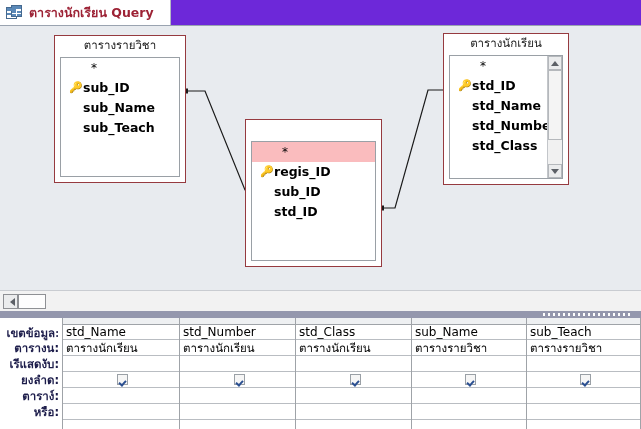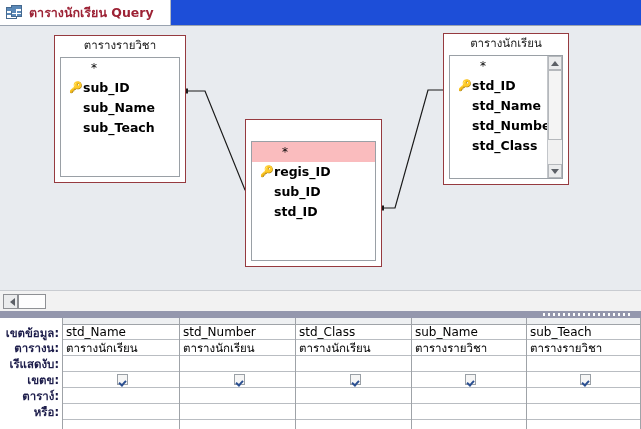--- a/index.html
+++ b/index.html
@@ -5,21 +5,21 @@
   html,body{margin:0;padding:0;}
   body{
     width:641px;height:429px;overflow:hidden;
     font-family:"DejaVu Sans","Liberation Sans",sans-serif;
     font-size:12px;color:#000;background:#ffffff;
   }
   .app{position:relative;width:641px;height:429px;}
 
   
   .tabbar{position:absolute;left:0;top:0;width:641px;height:26px;
-          background:#1d4ed8;border-bottom:1px solid #a9b0bb;}
+          background:#6d28d9;border-bottom:1px solid #a9b0bb;}
   .tabbar:after{content:"";position:absolute;left:0;bottom:0;width:641px;height:1px;background:#9aa3b0;}
   .tab{position:absolute;left:0;top:0;height:25px;padding:0 16px 0 6px;
        display:flex;align-items:center;gap:6px;
        background:#ffffff;border-right:1px solid #b5bbc4;
        box-sizing:border-box;z-index:3;}
   .tab-slant{position:absolute;left:137px;top:0;width:16px;height:25px;
              background:#ffffff;z-index:2;
              clip-path:polygon(0 0,62% 0,100% 100%,0 100%);
              border-right:0;}
   .tab-slant:after{content:"";position:absolute;left:0;top:0;width:100%;height:100%;
@@ -68,21 +68,21 @@
   .hsthumb{position:absolute;left:18px;top:3px;width:28px;height:15px;background:#fdfdfd;border:1px solid #8e9094;box-sizing:border-box;}
   .splitter{position:absolute;left:0;top:311px;width:641px;height:7px;background:#9497ad;}
   .grip{position:absolute;right:8px;top:2px;width:90px;height:3px;
         background:repeating-linear-gradient(90deg,#ffffff 0 2px,transparent 2px 5px);}
 
   
   .grid{position:absolute;left:0;top:318px;width:641px;height:111px;background:#ffffff;}
   .rowheads{position:absolute;left:0;top:0;width:62px;height:111px;background:#ffffff;}
   .rowhead{height:16px;line-height:16px;text-align:right;padding-right:3px;font-size:11.5px;
            color:#1c1c4a;font-weight:bold;box-sizing:border-box;}
-  .rowhead.first{height:22px;line-height:30px;}
+  .rowhead.first{height:22px;line-height:30px;font-family:Liberation Serif, serif;}
   .gridbody{position:absolute;left:62px;top:0;right:0;height:111px;}
   .col{position:absolute;top:0;height:111px;box-sizing:border-box;border-right:1px solid #9fa3a8;}
   .col .chead{height:7px;background:#eef0f2;box-sizing:border-box;border-bottom:1px solid #9fa3a8;}
   .cell{height:16px;line-height:16px;box-sizing:border-box;border-bottom:1px solid #b9bdc2;
         padding-left:3px;font-size:12px;position:relative;white-space:nowrap;overflow:hidden;}
   .cell.thai{font-size:11.5px;}
   .cell.show{display:flex;align-items:center;justify-content:center;}
   .chk{width:11px;height:11px;box-sizing:border-box;border:1px solid #9aa0a6;background:#f6f6f6;
        position:relative;}
   .chk:after{content:"";position:absolute;left:2px;top:4px;width:3px;height:5px;
@@ -213,21 +213,21 @@
   <div class="splitter">
     <div class="grip"></div>
   </div>
 
   <div class="grid">
 
     <div class="rowheads">
       <div class="rowhead first">เขตข้อมูล:</div>
       <div class="rowhead">ตารางน:</div>
       <div class="rowhead">เรีแสดงับ:</div>
-      <div class="rowhead">เขตข:</div>
+      <div class="rowhead">ยงลำด:</div>
       <div class="rowhead">ตาราง์:</div>
       <div class="rowhead">หรือ:</div>
     </div>
 
     <div class="gridbody">
       <div class="gridtop" style="left:0;"></div>
 
       <div class="col" style="left:0;width:118px;border-left:1px solid #9fa3a8;">
         <div class="chead"></div>
         <div class="cell" style="height:15px;line-height:15px;">std_Name</div>

